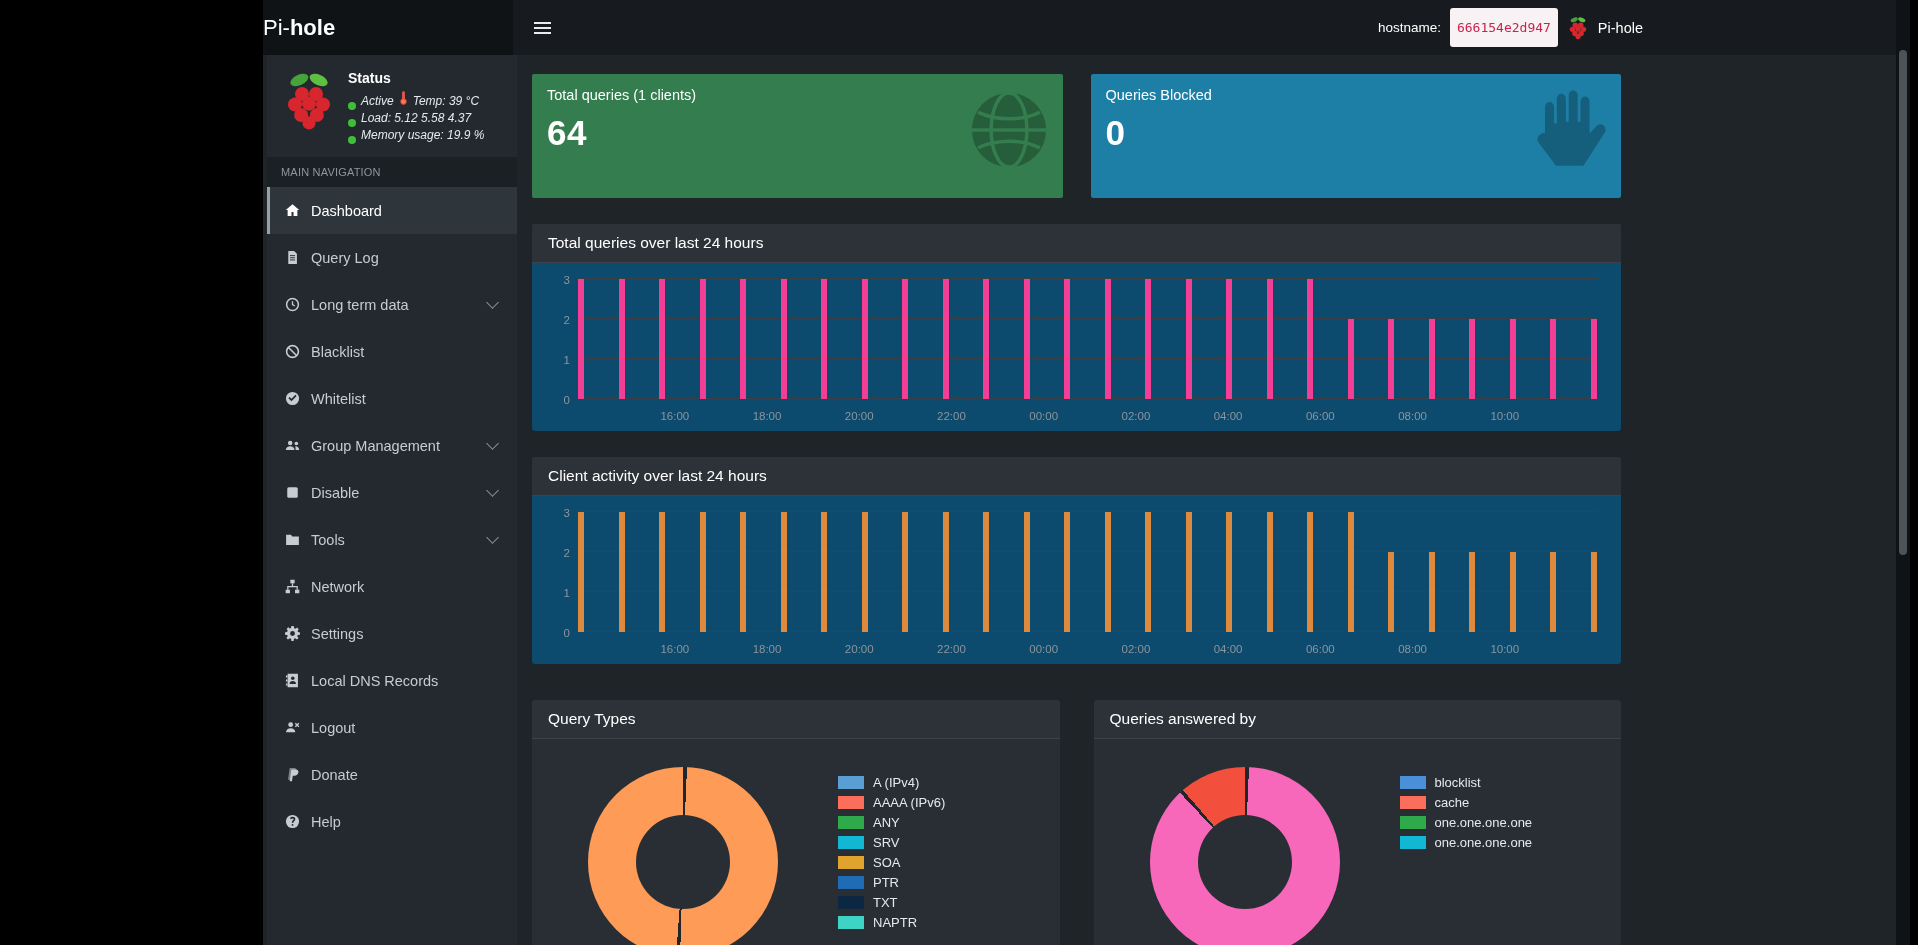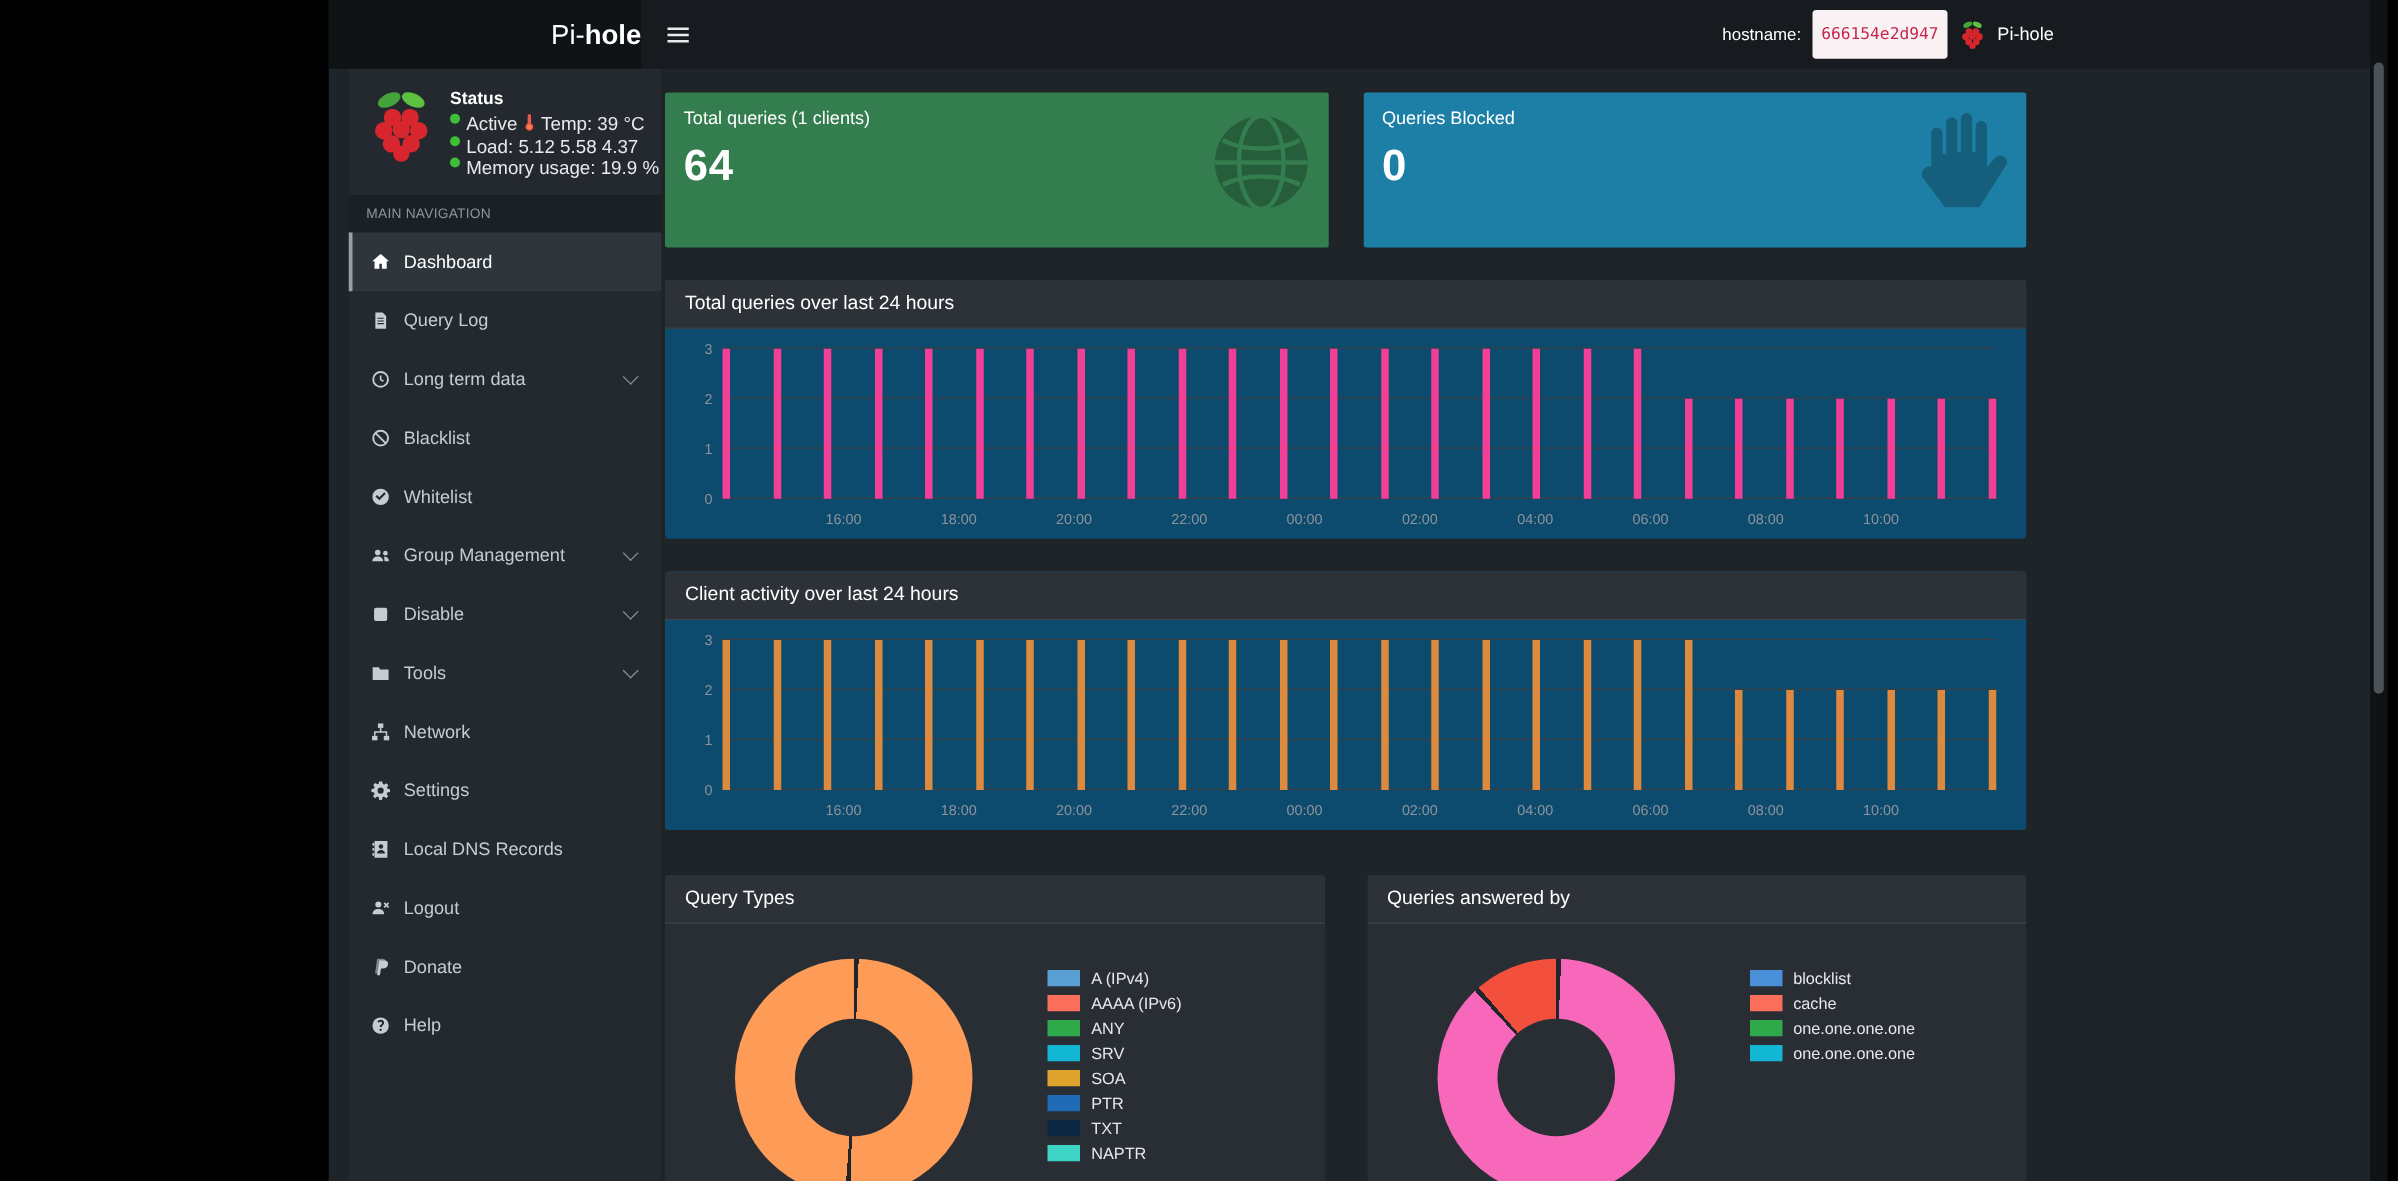--- a/index.html
+++ b/index.html
@@ -2,40 +2,40 @@
 <html><head>
 <meta charset="utf-8">
 <style>
   html,body{margin:0;padding:0;background:#000;}
   .viewport{position:relative;width:1918px;height:945px;background:#000;overflow:hidden;
     font-family:"Liberation Sans","DejaVu Sans",sans-serif;color:#fff;}
   .app{position:absolute;left:263px;top:0;width:1633px;height:945px;background:#1e2428;overflow:hidden;}
 
   
   .navbar{position:absolute;top:0;left:0;width:100%;height:55px;background:#171b1f;display:flex;z-index:5;}
-  .logo{width:250px;height:55px;background:#101316;display:flex;align-items:center;justify-content:flex-end;
+  .logo{width:250px;height:55px;background:#101316;display:flex;align-items:center;justify-content:flex-start;
     font-size:22px;color:#fff;cursor:pointer;}
   .logo b{font-weight:700;}
   .nav-rest{flex:1;display:flex;align-items:center;padding-left:6px;}
   .hamburger{width:46px;height:55px;display:flex;flex-direction:column;align-items:center;justify-content:center;
     gap:3px;cursor:pointer;}
   .hamburger span{display:block;width:17px;height:2px;background:#e9ecef;}
   .nav-right{display:flex;align-items:center;gap:9px;margin-left:auto;margin-right:253px;}
   .hostname-label{font-size:13.5px;color:#fff;}
   .hostname-value{font-family:"DejaVu Sans Mono",monospace;font-size:13px;color:#c7254e;background:#f9f2f4;
     padding:12px 7px;border-radius:3px;}
   .nav-berry svg{width:22px;height:24px;display:block;}
   .brand{font-size:14.5px;color:#fff;}
 
   
-  .sidebar{position:absolute;top:55px;left:16px;width:250px;height:890px;background:#23292e;}
+  .sidebar{position:absolute;top:55px;left:4px;width:250px;height:890px;background:#23292e;}
   .status-panel{display:flex;gap:11px;padding:15px 12px 13px 14px;}
   .side-berry svg{width:56px;height:62px;display:block;}
   .status-title{font-weight:700;font-size:14px;margin-bottom:5px;color:#fff;}
-  .status-line{display:flex;align-items:flex-start;gap:5px;font-size:15px;color:#e7eaec;line-height:17px;white-space:nowrap;}
+  .status-line{display:flex;align-items:flex-end;gap:5px;font-size:12px;color:#e7eaec;line-height:17px;white-space:nowrap;font-style:italic;}
   .dot{width:8px;height:8px;border-radius:50%;background:#3fbf38;flex:none;}
   .nav-section-label{background:#1b2024;color:#8d969c;font-size:11px;padding:9px 14px;letter-spacing:.2px;}
   .menu-item{display:flex;align-items:center;gap:11px;height:47px;padding-left:14px;border-left:3px solid transparent;
     color:#c6ccd1;font-size:14.5px;cursor:pointer;}
   .menu-item.active{background:#2e363c;border-left-color:#97a1a8;color:#fff;}
   .mi-icon{width:16px;height:16px;flex:none;display:flex;align-items:center;justify-content:center;}
   .mi-icon svg{width:15px;height:15px;display:block;}
   .chevron{width:8px;height:8px;border-right:1.6px solid #8a949b;border-bottom:1.6px solid #8a949b;
     transform:rotate(45deg);margin-left:auto;margin-right:20px;margin-top:-4px;}
 

